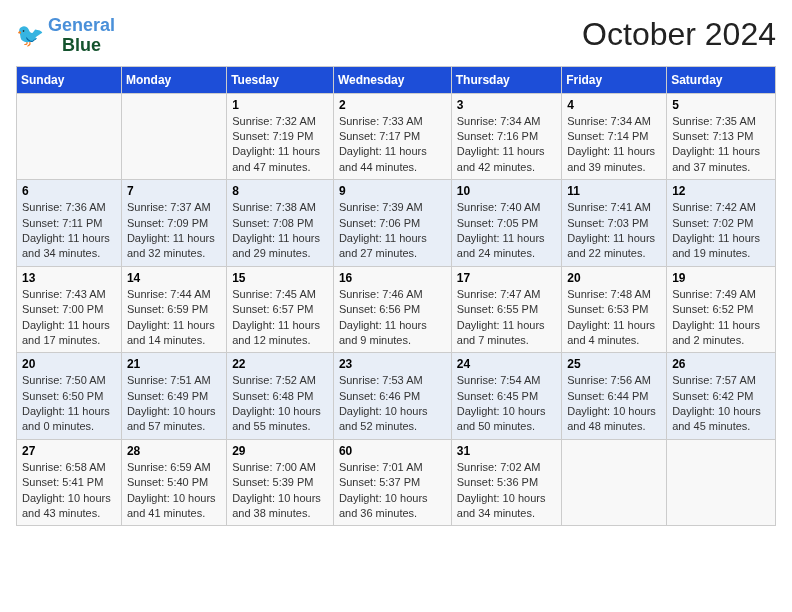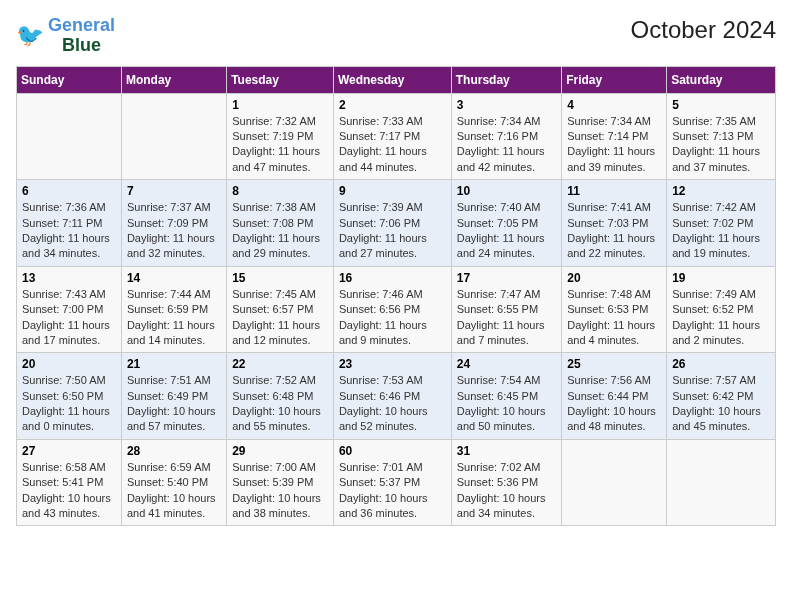--- a/index.html
+++ b/index.html
@@ -32,35 +32,35 @@
       color: #4a90d9;
     }
     .logo-bird {
       width: 28px;
       height: 28px;
     }
     .title-section {
       text-align: right;
     }
     .month-title {
-      font-size: 24px;
+      font-size: 32px;
       font-weight: normal;
       color: #222;
     }
     .subtitle {
       font-size: 14px;
       color: #444;
     }
     table {
       width: 100%;
       border-collapse: collapse;
       font-size: 11px;
     }
     thead tr {
-      background-color: #701a75;
+      background-color: #1d4ed8;
       color: #fff;
     }
     thead th {
       padding: 6px 4px;
       text-align: left;
       font-size: 12px;
       font-weight: bold;
       border: 1px solid #ccc;
     }
     tbody tr {

